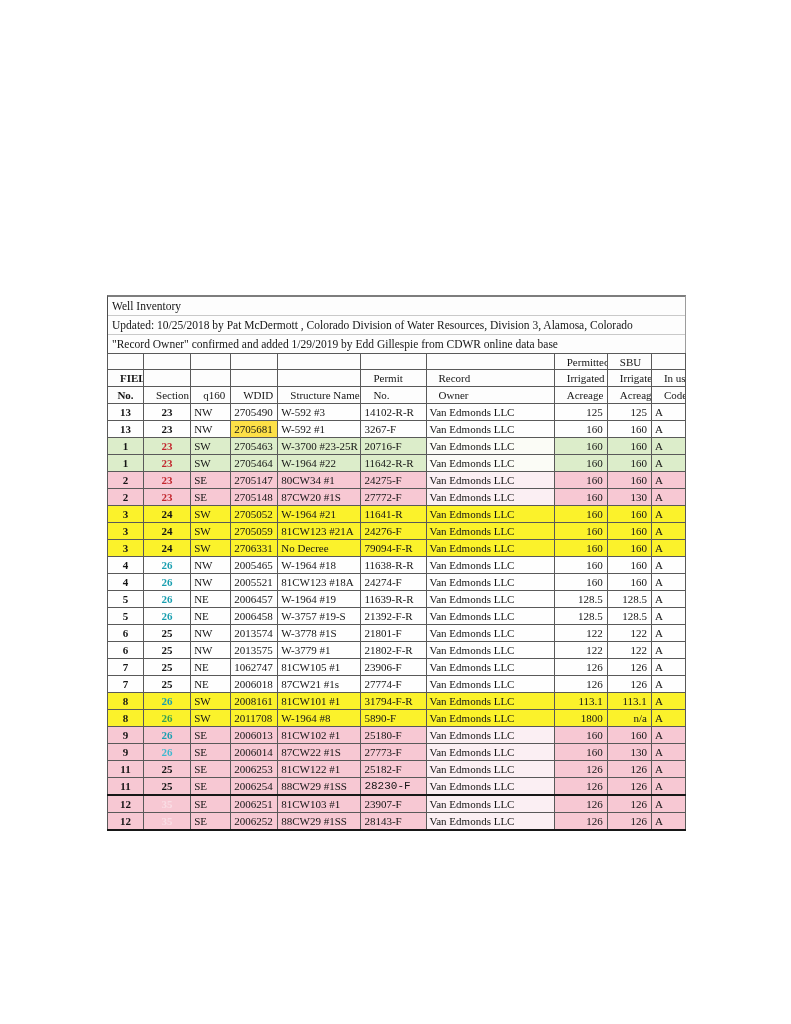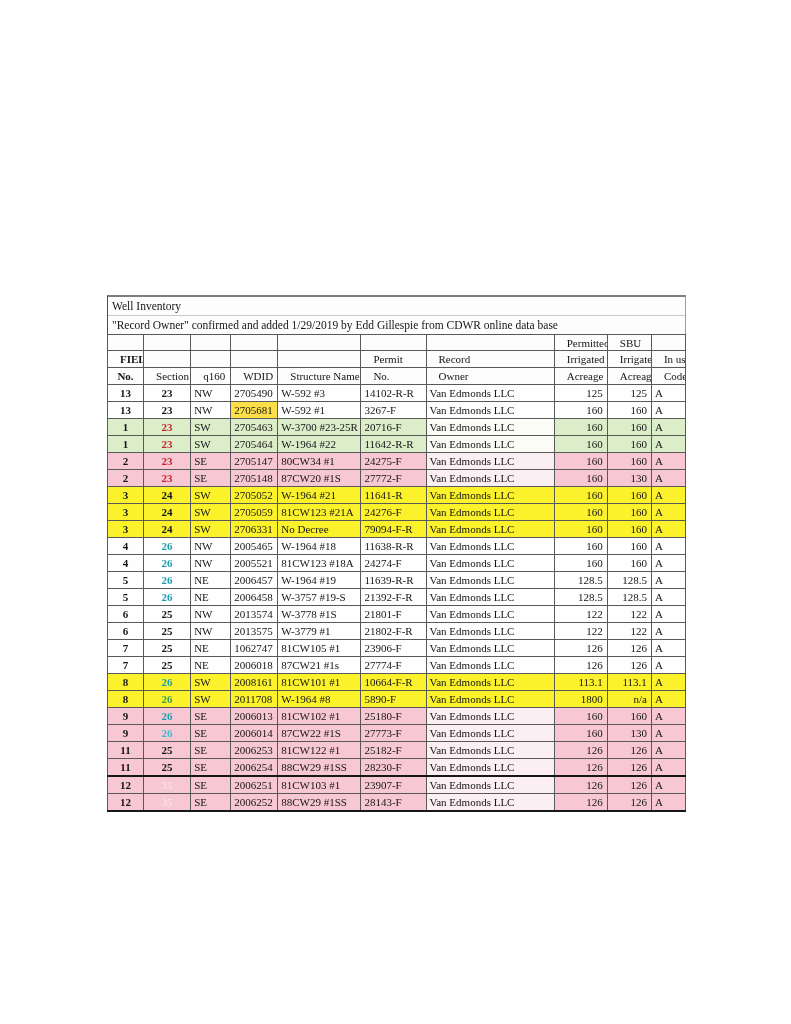--- a/index.html
+++ b/index.html
@@ -51,20 +51,21 @@
   tr.thick-top td{border-top:2.5px solid #171717;}
 </style>
 </head>
 <body>
 
 <div class="page">
   <div class="sheet">
 
     <div class="title-block">
       <div class="title-line">Well Inventory</div>
+      <div class="title-line">Updated: 10/25/2018 by Pat McDermott , Colorado Division of Water Resources, Division 3, Alamosa, Colorado</div>
       <div class="title-line">"Record Owner" confirmed and added 1/29/2019 by Edd Gillespie from CDWR online data base</div>
     </div>
 
     <table>
       <colgroup>
           <col style="width: 36px;">
           <col style="width: 47px;">
           <col style="width: 40px;">
           <col style="width: 47px;">
           <col style="width: 83px;">
@@ -316,21 +317,21 @@
             <td class="c-permitted_acreage" style="background-color: rgb(254, 254, 254);">126</td>
             <td class="c-sbu_acreage" style="background-color: rgb(254, 254, 254);">126</td>
             <td class="c-in_use_code" style="background-color: rgb(254, 254, 254);">A</td>
           </tr>
           <tr>
             <td class="c-field_no" style="background-color: rgb(251, 242, 43);">8</td>
             <td class="c-section" style="background-color: rgb(251, 242, 43); color: rgb(26, 159, 176);">26</td>
             <td class="c-q160" style="background-color: rgb(251, 242, 43);">SW</td>
             <td class="c-wdid" style="background-color: rgb(251, 242, 43);">2008161</td>
             <td class="c-structure_name" style="background-color: rgb(251, 242, 43);">81CW101 #1</td>
-            <td class="c-permit_no" style="background-color: rgb(251, 242, 43);">10664-F-R</td>
+            <td class="c-permit_no" style="background-color: rgb(251, 242, 43);">31794-F-R</td>
             <td class="c-record_owner" style="background-color: rgb(251, 242, 43);">Van Edmonds LLC</td>
             <td class="c-permitted_acreage" style="background-color: rgb(251, 242, 43);">113.1</td>
             <td class="c-sbu_acreage" style="background-color: rgb(251, 242, 43);">113.1</td>
             <td class="c-in_use_code" style="background-color: rgb(251, 242, 43);">A</td>
           </tr>
           <tr>
             <td class="c-field_no" style="background-color: rgb(251, 242, 43);">8</td>
             <td class="c-section" style="background-color: rgb(251, 242, 43); color: rgb(58, 160, 84);">26</td>
             <td class="c-q160" style="background-color: rgb(251, 242, 43);">SW</td>
             <td class="c-wdid" style="background-color: rgb(251, 242, 43);">2011708</td>
@@ -376,21 +377,21 @@
             <td class="c-permitted_acreage" style="background-color: rgb(247, 200, 211);">126</td>
             <td class="c-sbu_acreage" style="background-color: rgb(247, 200, 211);">126</td>
             <td class="c-in_use_code" style="background-color: rgb(247, 200, 211);">A</td>
           </tr>
           <tr>
             <td class="c-field_no" style="background-color: rgb(247, 200, 211);">11</td>
             <td class="c-section" style="background-color: rgb(247, 200, 211); color: rgb(22, 22, 22);">25</td>
             <td class="c-q160" style="background-color: rgb(247, 200, 211);">SE</td>
             <td class="c-wdid" style="background-color: rgb(247, 200, 211);">2006254</td>
             <td class="c-structure_name" style="background-color: rgb(247, 200, 211);">88CW29 #1SS</td>
-            <td class="c-permit_no" style="background-color: rgb(247, 200, 211);">28230-F</td>
+            <td class="c-permit_no" style="background-color: rgb(247, 200, 211); font-family: Liberation Mono, monospace;">28230-F</td>
             <td class="c-record_owner" style="background-color: rgb(251, 239, 243);">Van Edmonds LLC</td>
             <td class="c-permitted_acreage" style="background-color: rgb(247, 200, 211);">126</td>
             <td class="c-sbu_acreage" style="background-color: rgb(247, 200, 211);">126</td>
             <td class="c-in_use_code" style="background-color: rgb(247, 200, 211);">A</td>
           </tr>
           <tr class="thick-top">
             <td class="c-field_no" style="background-color: rgb(247, 200, 211);">12</td>
             <td class="c-section" style="background-color: rgb(247, 200, 211); color: rgb(249, 221, 228);">35</td>
             <td class="c-q160" style="background-color: rgb(247, 200, 211);">SE</td>
             <td class="c-wdid" style="background-color: rgb(247, 200, 211);">2006251</td>

